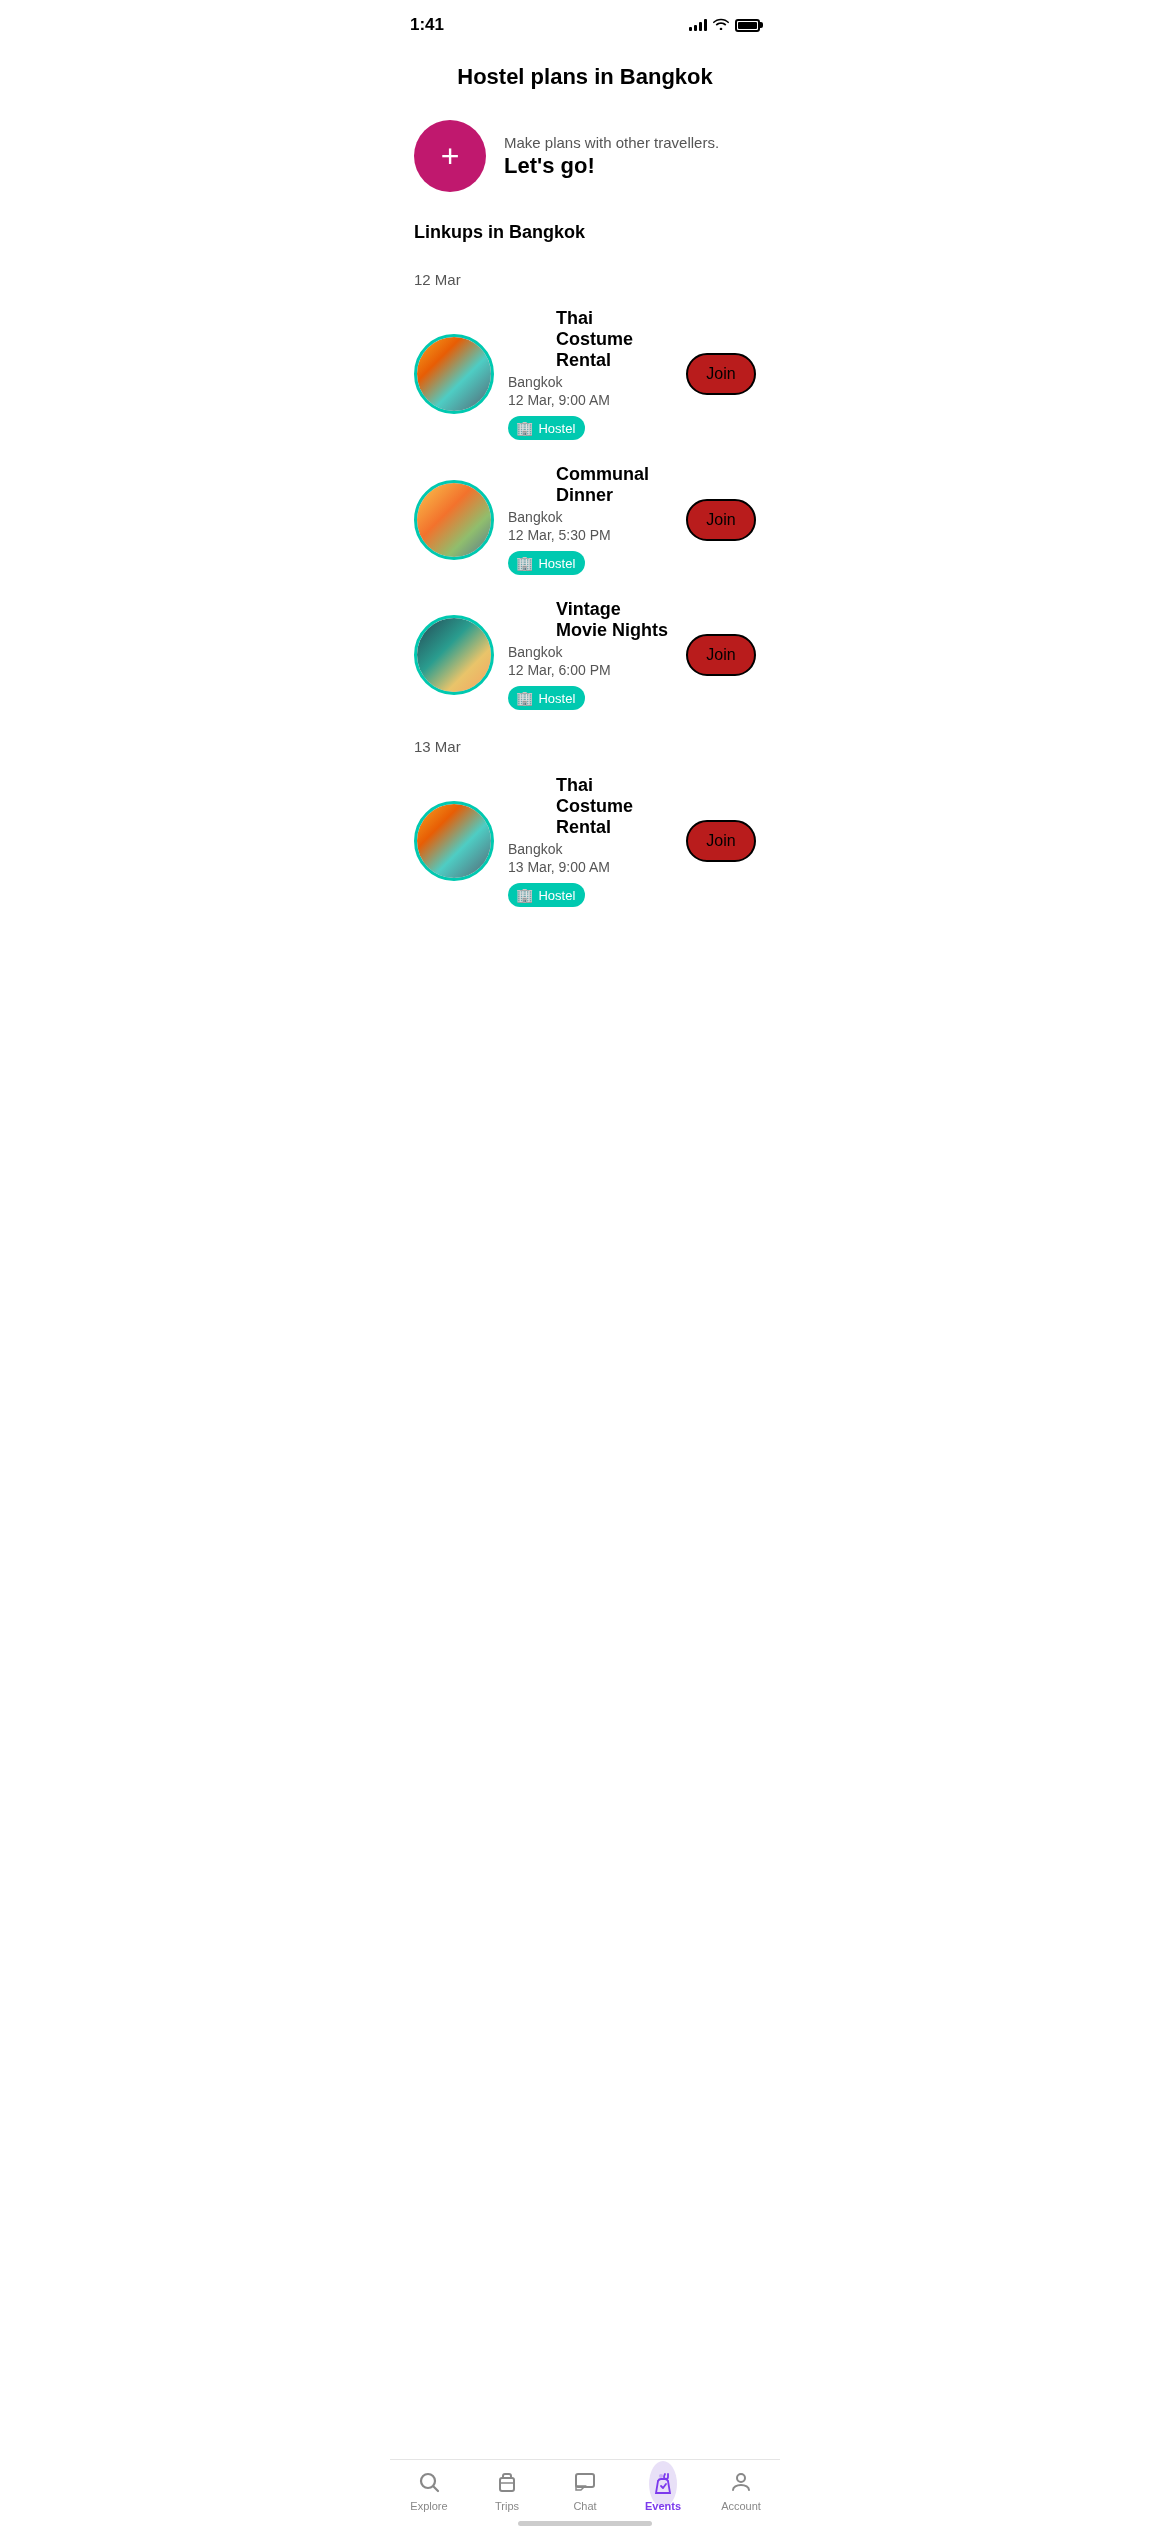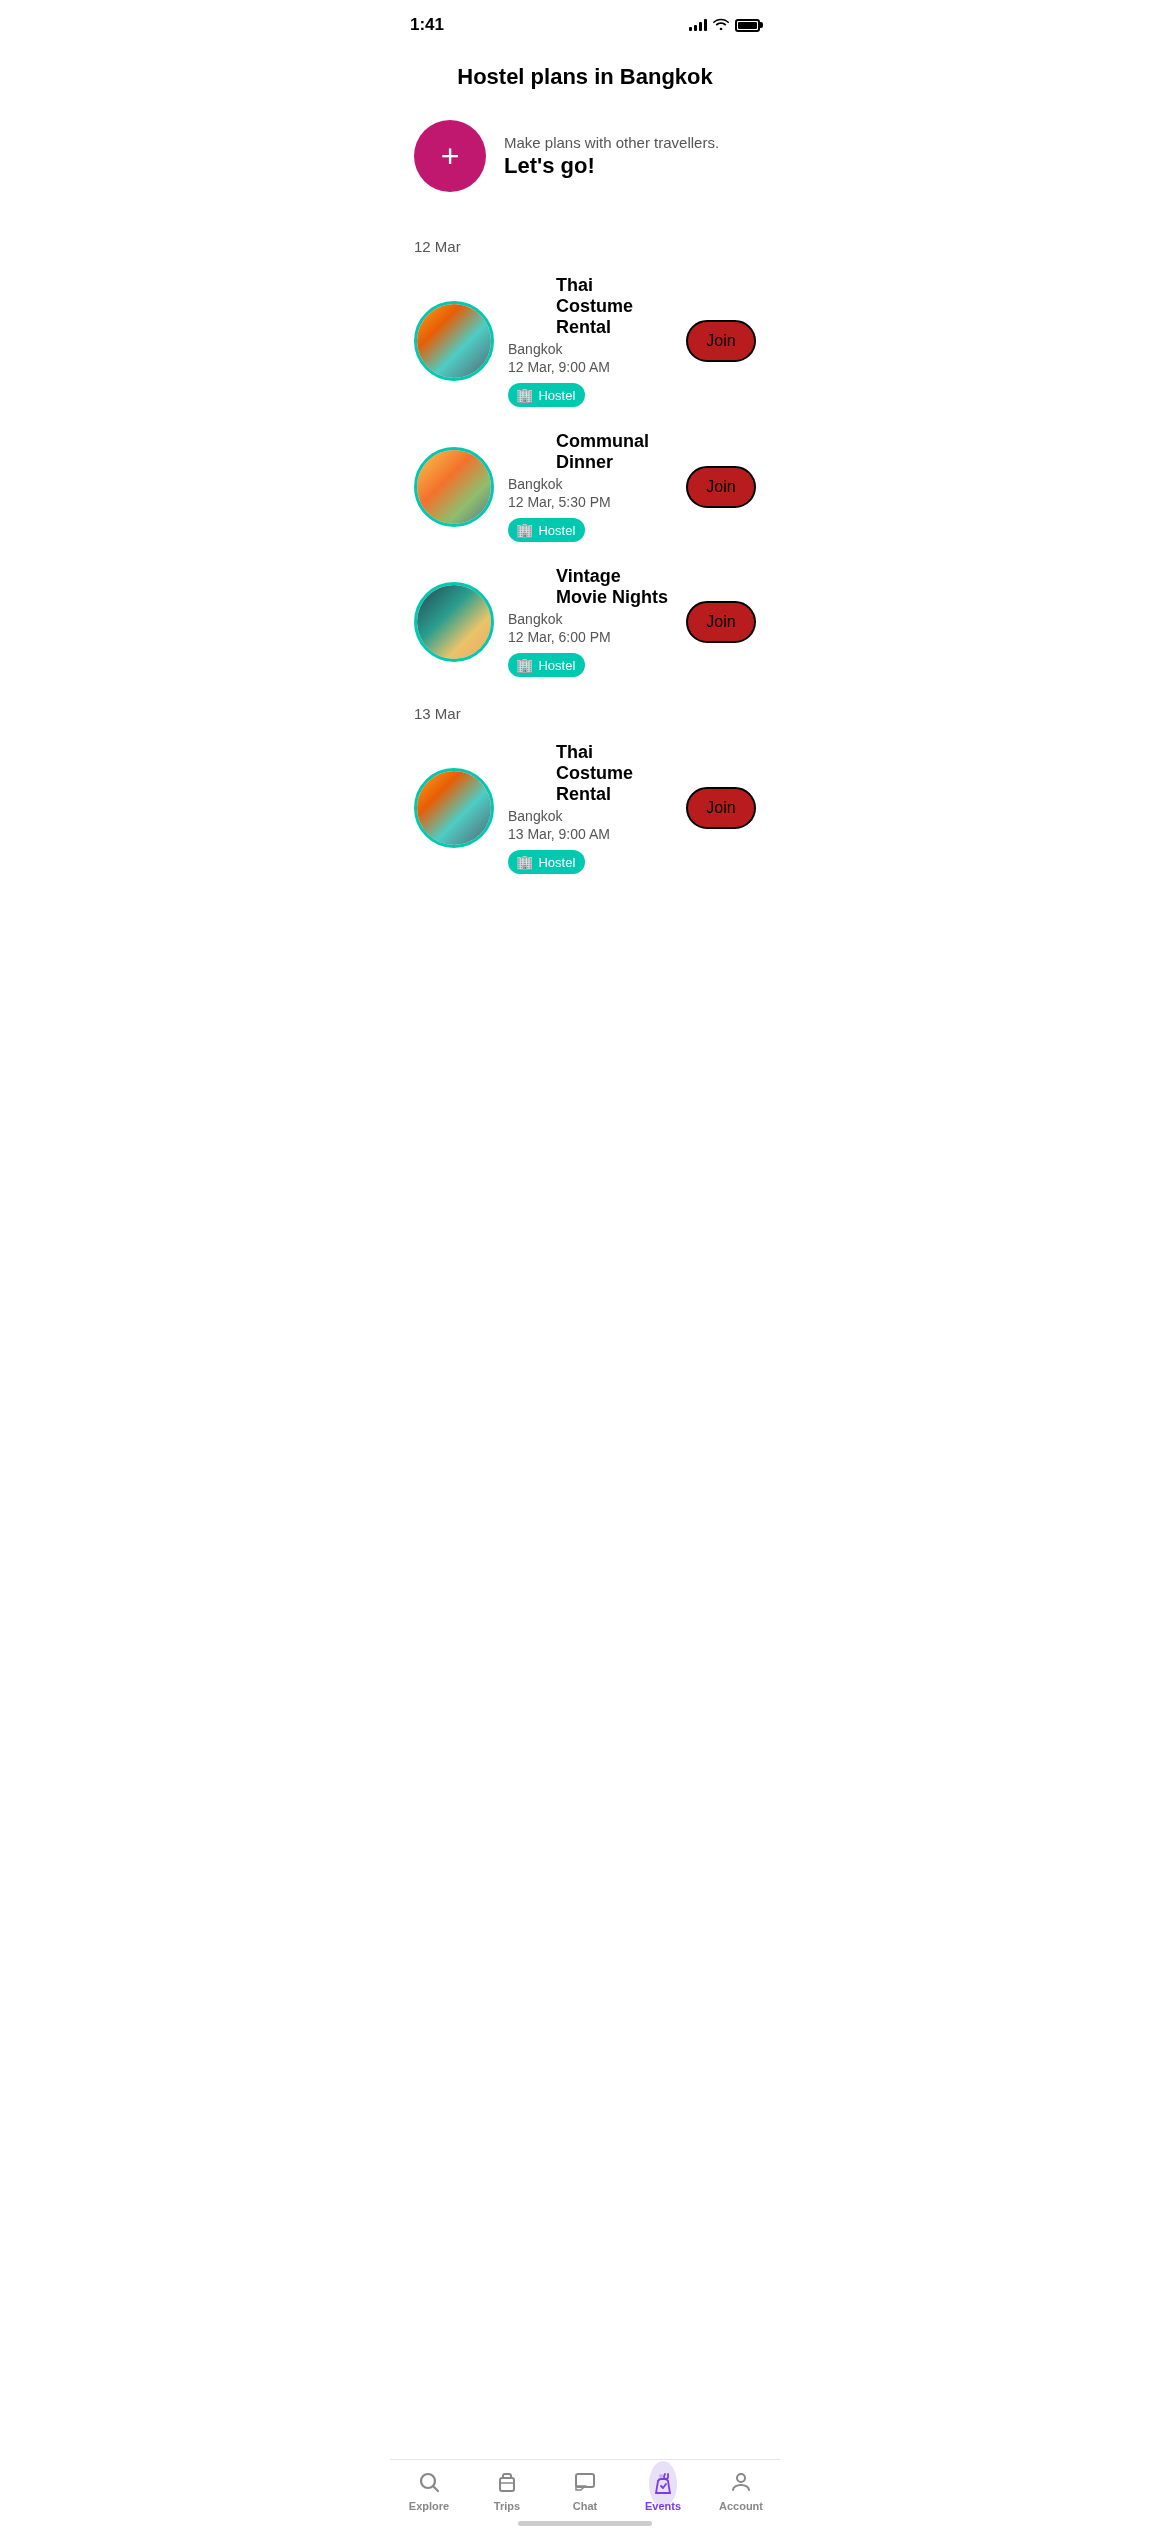--- a/index.html
+++ b/index.html
@@ -287,21 +287,21 @@
       width: 28px;
       height: 28px;
       display: flex;
       align-items: center;
       justify-content: center;
     }
 
     .nav-label {
       font-size: 11px;
       color: #888;
-      font-weight: 700;
+      font-weight: 400;
     }
 
     .nav-item.active .nav-label {
       color: #7c3aed;
       font-weight: 600;
     }
 
     .nav-item.active .nav-icon {
       color: #7c3aed;
     }
@@ -364,20 +364,21 @@
   <button class="create-event-btn">
     <span class="plus">+</span>
   </button>
   <div class="create-event-text">
     <span class="create-event-subtitle">Make plans with other travellers.</span>
     <span class="create-event-title">Let's go!</span>
   </div>
 </div>
 
 <div class="scroll-area">
+  <div class="section-header">Linkups in Bangkok</div>
 
   <div id="events-container">
       <div class="date-label">12 Mar</div>
       <div class="event-item">
       <div class="event-image-wrap">
         <div class="event-image-placeholder img-costume" style="width:100%;height:100%;border-radius:50%;"></div>
       </div>
       <div class="event-info">
         <div class="event-name">Thai Costume Rental</div>
         <div class="event-location">Bangkok</div>

